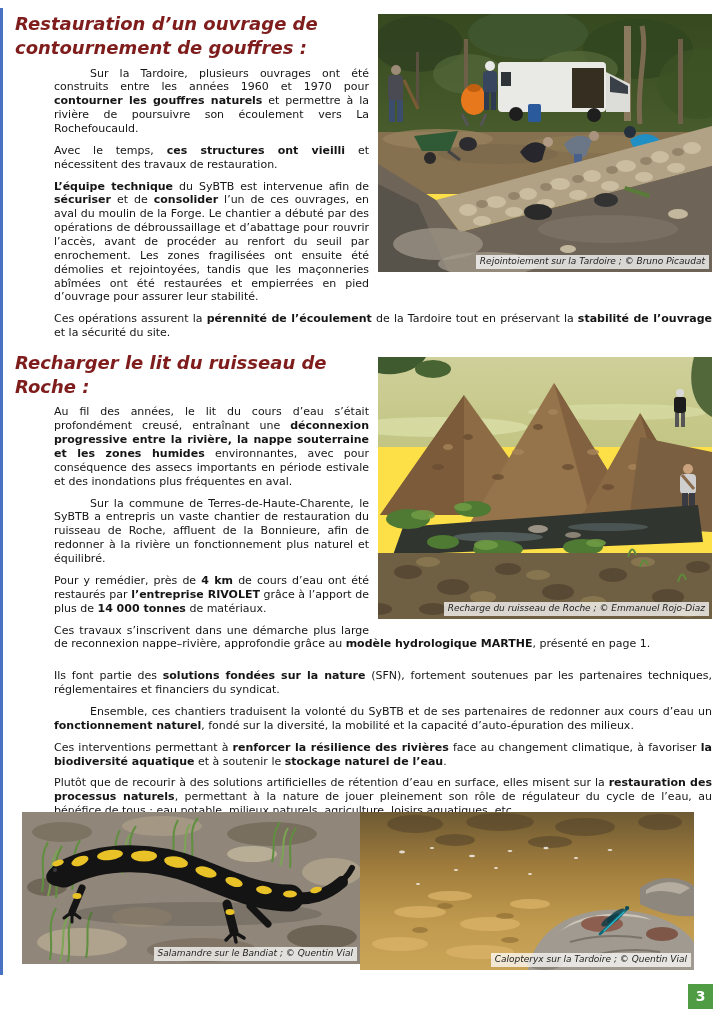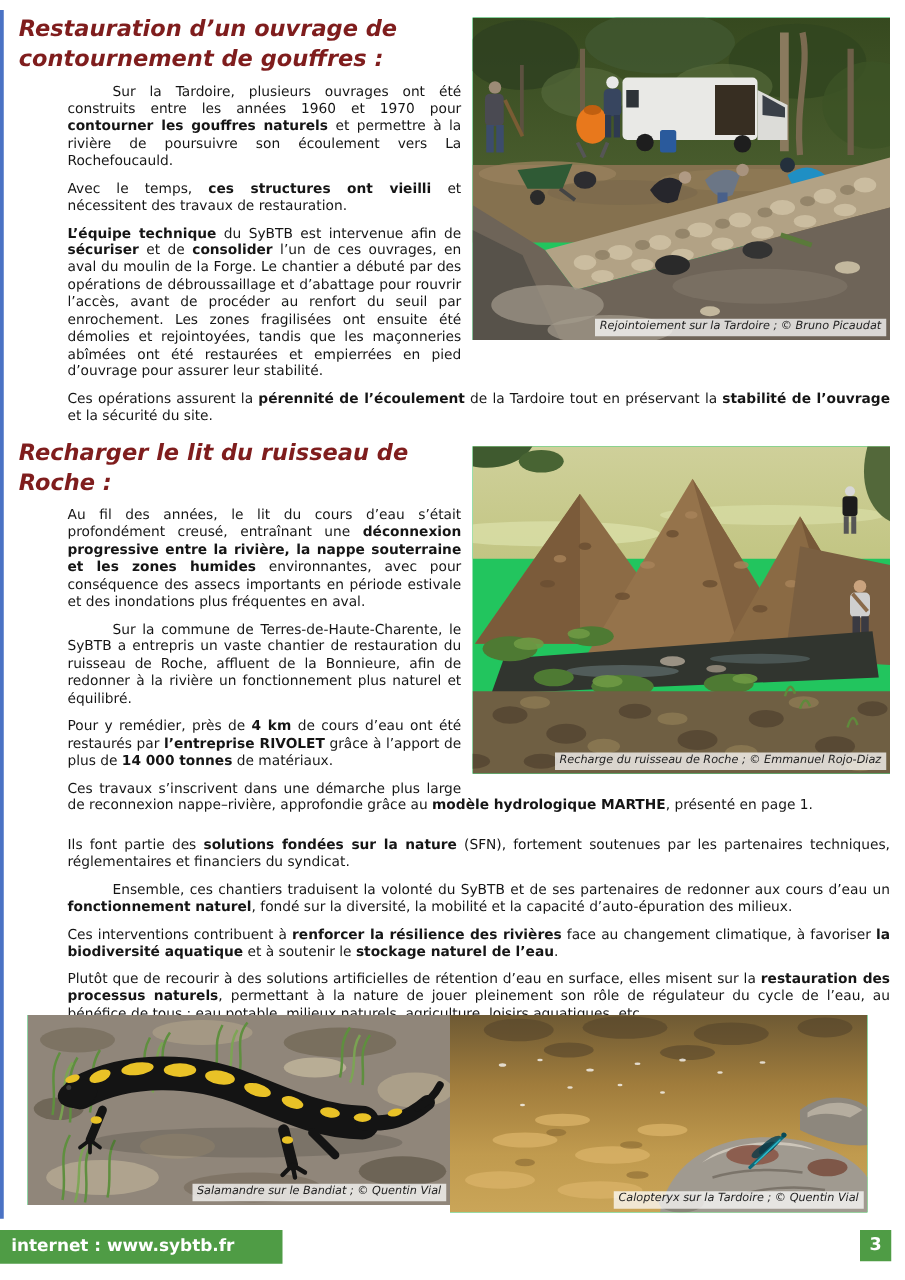--- a/index.html
+++ b/index.html
@@ -10,21 +10,21 @@
     font-family:"DejaVu Sans","Liberation Sans",sans-serif;
     font-size:11px; line-height:1.26; color:#151515;
   }
   .accent-bar { position:absolute; left:0; top:8px; width:3px; height:967px; background:#4a72c4; }
   .content { position:absolute; left:15px; top:8px; width:697px; }
   .sec-head { color:#7f1d1d; font-size:18px; font-weight:bold; line-height:1.32; margin:11px 0 7px 0;font-style:italic; }
   .sec-head.first { margin-top:4px; }
   p.body { text-align:justify; margin-bottom:8px;margin-left:39px; }
   p.indent { text-indent:36px; }
   b { font-weight:bold; }
-  .photo { position:relative; overflow:hidden; background:#22c55e; }
+  .photo { position:relative; overflow:hidden; background:#fde047; }
   .photo.float-right { float:right; margin:2px 0 5px 9px; }
   .caption {
     position:absolute; right:3px; bottom:3px; background:rgba(255,255,255,0.74);
     font-style:italic; font-size:9px; line-height:1.3; padding:1px 4px; color:#222;
     white-space:nowrap;
   }
   .clear { clear:both; }
   .bottom-photos { position:absolute; left:22px; top:812px; width:690px; display:flex; }
   .footer-bar {
     position:absolute; left:0; top:984px; width:226px; height:27px;
@@ -273,21 +273,21 @@
       <p class="body"><span>Au fil des années, le lit du cours d’eau s’était profondément creusé, entraînant une </span><b>déconnexion progressive entre la rivière, la nappe souterraine et les zones humides</b><span> environnantes, avec pour conséquence des assecs importants en période estivale et des inondations plus fréquentes en aval.</span></p>
       <p class="body indent"><span>Sur la commune de Terres-de-Haute-Charente, le SyBTB a entrepris un vaste chantier de restauration du ruisseau de Roche, affluent de la Bonnieure, afin de redonner à la rivière un fonctionnement plus naturel et équilibré.</span></p>
       <p class="body"><span>Pour y remédier, près de </span><b>4 km</b><span> de cours d’eau ont été restaurés par </span><b>l’entreprise RIVOLET</b><span> grâce à l’apport de plus de </span><b>14 000 tonnes</b><span> de matériaux.</span></p>
       <p class="body"><span>Ces travaux s’inscrivent dans une démarche plus large de reconnexion nappe–rivière, approfondie grâce au </span><b>modèle hydrologique MARTHE</b><span>, présenté en page 1.</span></p>
       <div class="clear"></div>
       <p class="body" style="margin-top:10px"><span>Ils font partie des </span><b>solutions fondées sur la nature</b><span> (SFN), fortement soutenues par les partenaires techniques, réglementaires et financiers du syndicat.</span></p>
     </div>
 
     <div>
       <p class="body indent"><span>Ensemble, ces chantiers traduisent la volonté du SyBTB et de ses partenaires de redonner aux cours d’eau un </span><b>fonctionnement naturel</b><span>, fondé sur la diversité, la mobilité et la capacité d’auto-épuration des milieux.</span></p>
-      <p class="body"><span>Ces interventions contribuent à </span><b>renforcer la résilience des rivières</b><span> face au changement climatique, à favoriser </span><b>la biodiversité aquatique</b><span> et à soutenir le </span><b>stockage naturel de l’eau</b><span>.</span></p>
+      <p class="body"><span>Ces interventions permettant à </span><b>renforcer la résilience des rivières</b><span> face au changement climatique, à favoriser </span><b>la biodiversité aquatique</b><span> et à soutenir le </span><b>stockage naturel de l’eau</b><span>.</span></p>
       <p class="body"><span>Plutôt que de recourir à des solutions artificielles de rétention d’eau en surface, elles misent sur la </span><b>restauration des processus naturels</b><span>, permettant à la nature de jouer pleinement son rôle de régulateur du cycle de l’eau, au bénéfice de tous : eau potable, milieux naturels, agriculture, loisirs aquatiques, etc...</span></p>
     </div>
   </div>
 
   <div class="bottom-photos">
     <div class="photo" style="width:338px;height:152px;">
       <svg width="338" height="152" viewBox="0 0 338 152">
         <rect x="0" y="0" width="338" height="152" fill="#90867a"></rect>
         <g opacity="0.85">
           <ellipse cx="40" cy="20" rx="30" ry="10" fill="#7a7060"></ellipse>
@@ -417,15 +417,14 @@
           <ellipse cx="251" cy="108" rx="11" ry="4" fill="#0d3b47" opacity="0.8" transform="rotate(-30 251 108)"></ellipse>
           <path d="M240,122 L268,96" stroke="#0d6a7a" stroke-width="2.6" stroke-linecap="round"></path>
           <path d="M244,119 L264,100" stroke="#2fb9c9" stroke-width="1.2" stroke-linecap="round"></path>
           <circle cx="267" cy="96" r="2" fill="#0a4a56"></circle>
         </g>
       </svg>
       <span class="caption">Calopteryx sur la Tardoire ; © Quentin Vial</span>
     </div>
   </div>
 
-  <div class="footer-bar">internet : www.sybtb.fr</div>
   <div class="page-num">3</div>
 </div>
 
 </body></html>

